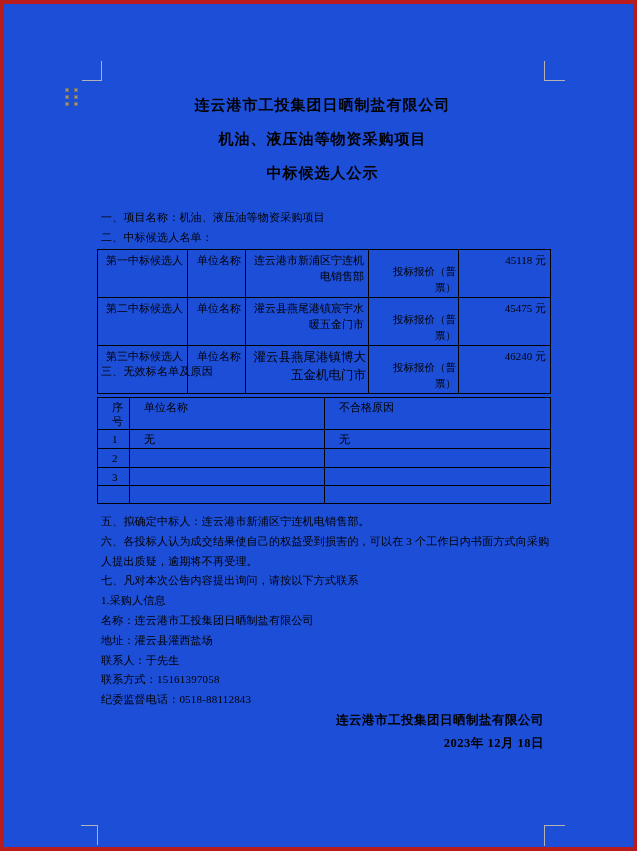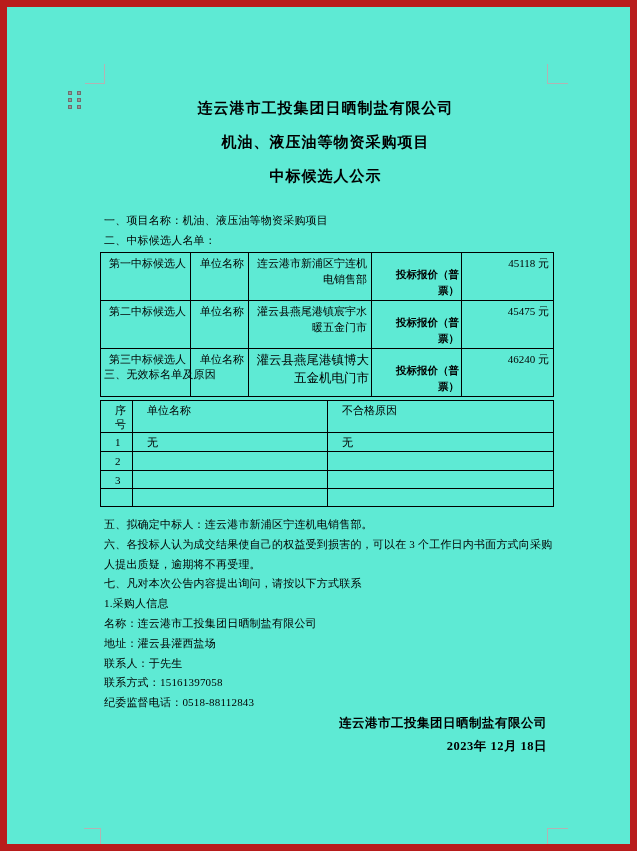--- a/index.html
+++ b/index.html
@@ -1,21 +1,21 @@
 <!DOCTYPE html>
 <html><head>
 <meta charset="utf-8">
 <style>
   html,body { margin:0; padding:0; background:#ffffff; }
   .page {
     position:relative;
     width:637px; height:851px;
-    background:#5eead4;
+    background:#1d4ed8;
     box-sizing:border-box;
-    border:7px solid #b91c1c;
+    border:4px solid #b91c1c;
     font-family:"Liberation Serif","DejaVu Serif",serif;
     color:#000000;
     overflow:hidden;
   }
 
   
   .mark { position:absolute; }
   .mark-tl { left:78px; top:57px; width:19px; height:19px;
              border-right:1px solid #b3b3b3; border-bottom:1px solid #b3b3b3; }
   .mark-tr { left:540px; top:57px; width:20px; height:19px;
@@ -49,21 +49,21 @@
   .line-item1 { top:206px; }
   .line-item2 { top:226px; }
   .line-item3 { top:360px;font-family:Liberation Serif, serif; }
 
   table { border-collapse:collapse; table-layout:fixed; }
   td, th { border:1px solid #000; vertical-align:top; text-align:left;
            font-weight:normal; overflow:hidden; }
 
   .candidates-table { position:absolute; left:93px; top:245px; width:453px; }
   .candidates-table td { font-size:11px; line-height:16px; padding:2px 4px 1px 6px;text-align:right; }
-  .candidates-table td.price-label-cell { font-size:10.5px; letter-spacing:0; padding:14px 2px 1px 5px;font-weight:bold; }
+  .candidates-table td.price-label-cell { font-size:10.5px; letter-spacing:0; padding:14px 2px 1px 5px; }
   .candidates-table td.company-large { font-size:12.5px; line-height:18px; letter-spacing:0; padding:2px 2px 1px 4px; }
 
   .invalid-table { position:absolute; left:93px; top:393px; width:453px; }
   .invalid-table th, .invalid-table td { font-size:11px; line-height:14px; padding:2px 4px 1px 14px; }
 
   .lower-block { position:absolute; left:97px; top:508px; width:450px;
                  font-size:11px; letter-spacing:0.2px; }
   .lower-block .para { line-height:19.8px; }
 
   .footer-block {

